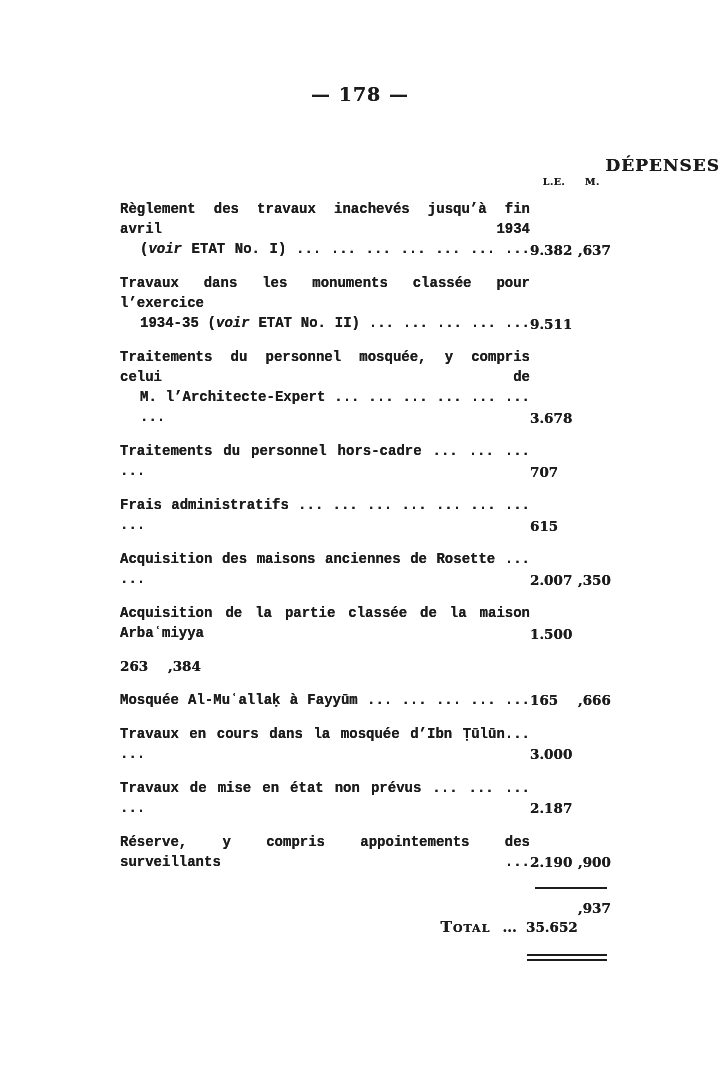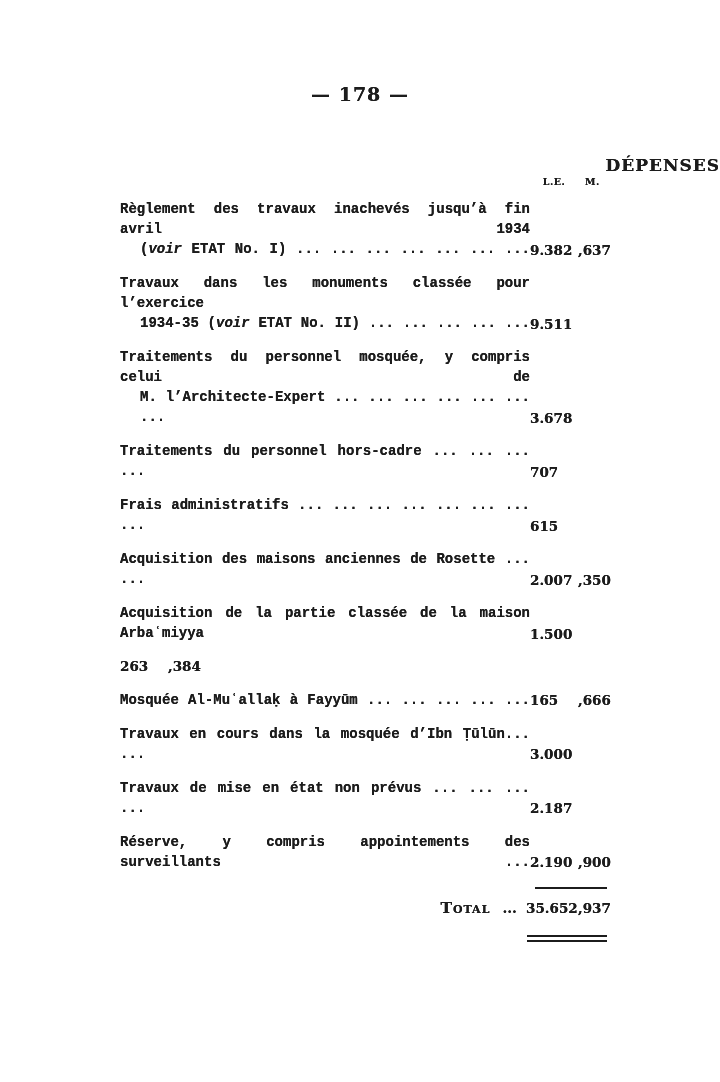--- a/index.html
+++ b/index.html
@@ -93,21 +93,21 @@
     line-height: 18.5px;
     letter-spacing: 1px;
     margin-right: 12px;
   }
   .total-dots {
     font-size: 14px;
     line-height: 18.5px;
     margin-right: 9px;
   }
   .amount.total-amount { width: 81px; }
-  .amount.total-amount .le { width: 52px; }
+  .amount.total-amount .le { width: 52px; margin-top: 19px; }
   .double-rule {
     width: 80px;
     height: 3px;
     border-top: 2px solid #1c1c1c;
     border-bottom: 2px solid #1c1c1c;
     margin: 18px 0 0 auto;
   }
 </style>
 </head>
 <body>

